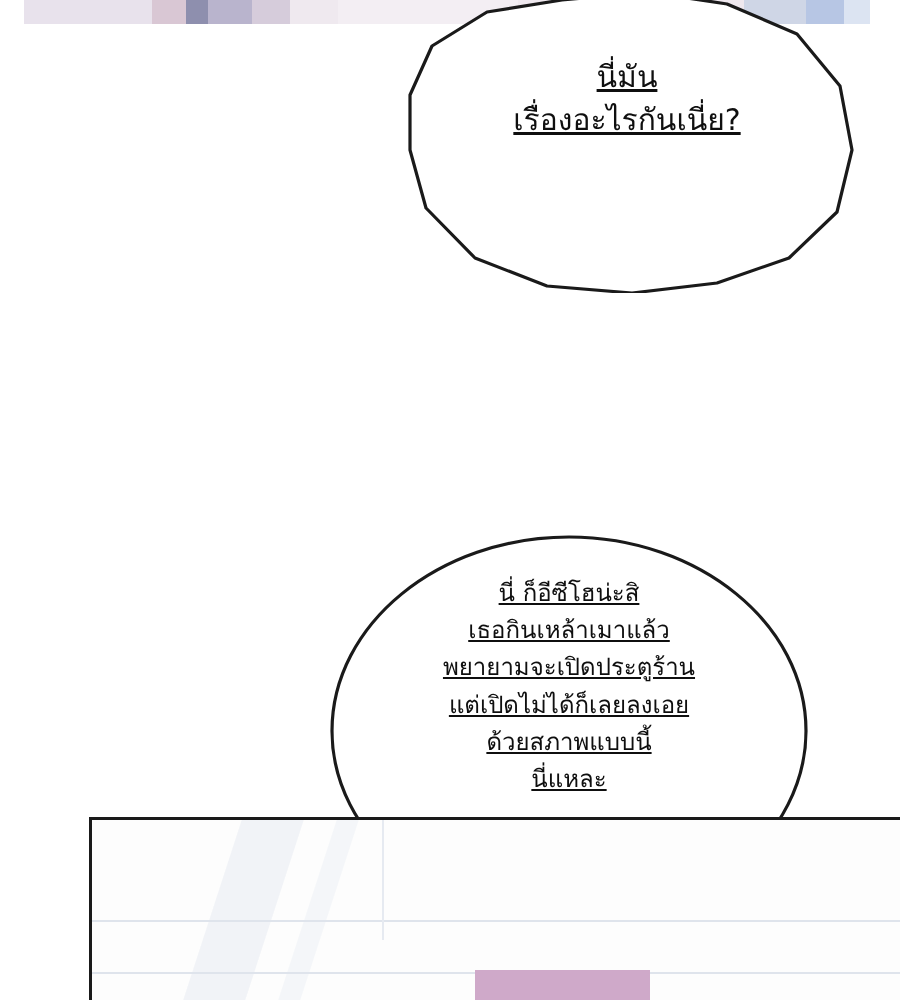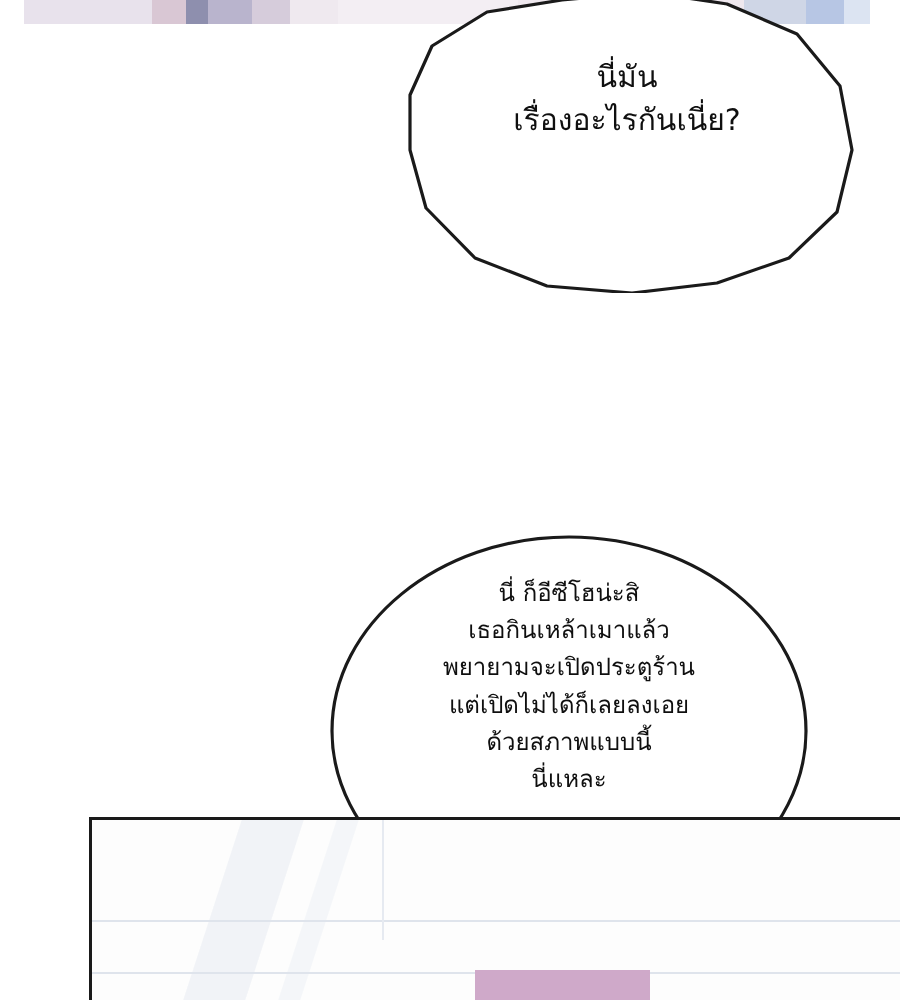--- a/index.html
+++ b/index.html
@@ -51,20 +51,21 @@
     height: 410px;
   }
 
   .balloon-text {
     position: absolute;
     text-align: center;
     color: #0f0f0f;
     font-family: "DejaVu Sans", sans-serif;
     line-height: 1.42;
     white-space: pre-line;
+    text-decoration: underline;
   }
   .balloon-text.top {
     left: 397px;
     top: 56px;
     width: 460px;
     font-size: 30px;
   }
   .balloon-text.bottom {
     left: 329px;
     top: 575px;

